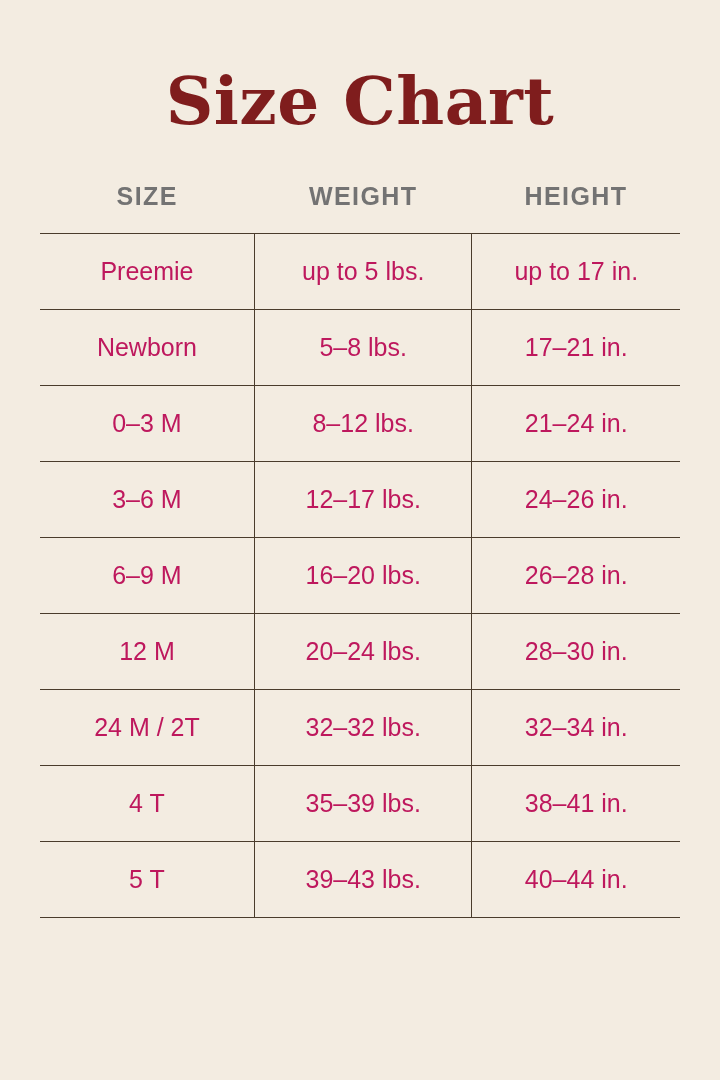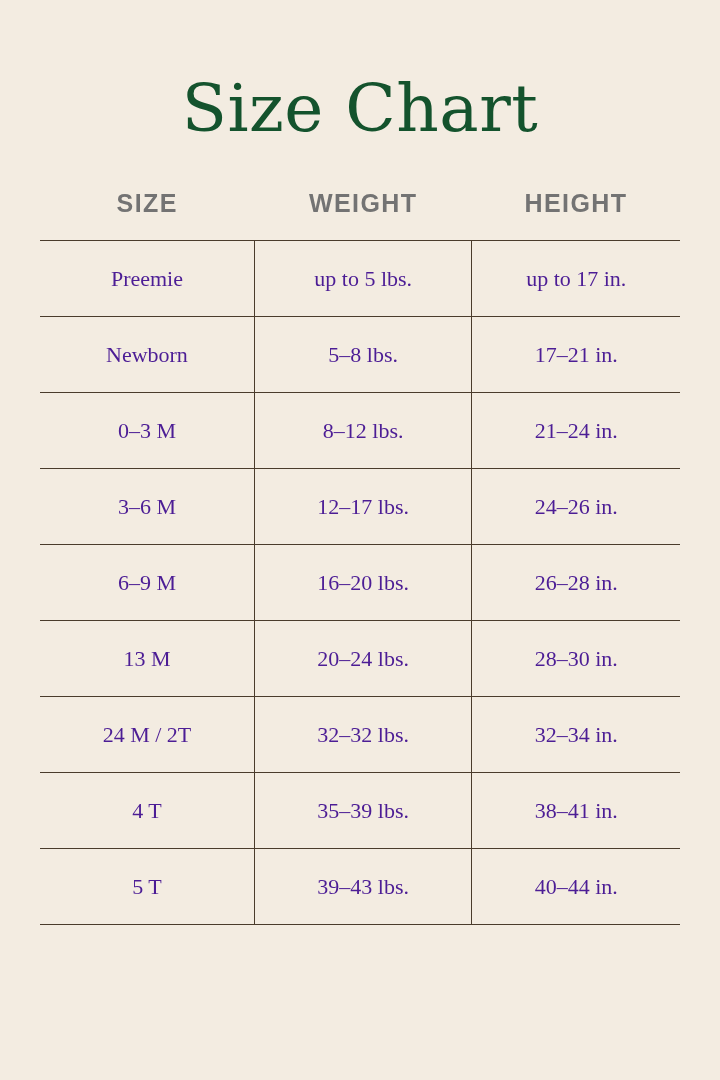--- a/index.html
+++ b/index.html
@@ -17,25 +17,25 @@
   .page {
     width: 720px;
     height: 1080px;
     box-sizing: border-box;
     position: relative;
     background: #f3ece1;
   }
   .title {
     text-align: center;
     font-family: "DejaVu Serif", serif;
-    font-weight: 400;
+    font-weight: 700;
     font-size: 66px;
     letter-spacing: 0.5px;
-    color: #14532d;
-    margin: 12px;
+    color: #7f1d1d;
+    margin: 5px;
     padding-top: 62px;
     line-height: 1.05;
   }
   .table-wrap {
     margin-top: 46px;
     padding: 0 40px;
     box-sizing: border-box;
   }
   table.size-chart {
     width: 100%;
@@ -46,24 +46,24 @@
     font-family: "Liberation Sans", sans-serif;
     font-weight: 700;
     font-size: 25px;
     letter-spacing: 1.4px;
     color: #737373;
     text-align: center;
     padding: 0 0 22px 0;
     border: none;
   }
   table.size-chart td {
-    font-family: Liberation Serif, serif;
+    font-family: Liberation Sans, sans-serif;
     font-weight: 400;
-    font-size: 22px;
-    color: #4c1d95;
+    font-size: 25px;
+    color: #be185d;
     text-align: center;
     height: 75px;
     border-top: 1.6px solid #4a3c2c;
     border-right: 1.6px solid #4a3c2c;
     padding: 0;
     vertical-align: middle;
   }
   table.size-chart td:last-child {
     border-right: none;
   }
@@ -115,21 +115,21 @@
           <td>3–6 M</td>
           <td>12–17 lbs.</td>
           <td>24–26 in.</td>
         </tr>
         <tr>
           <td>6–9 M</td>
           <td>16–20 lbs.</td>
           <td>26–28 in.</td>
         </tr>
         <tr>
-          <td>13 M</td>
+          <td>12 M</td>
           <td>20–24 lbs.</td>
           <td>28–30 in.</td>
         </tr>
         <tr>
           <td>24 M / 2T</td>
           <td>32–32 lbs.</td>
           <td>32–34 in.</td>
         </tr>
         <tr>
           <td>4 T</td>

